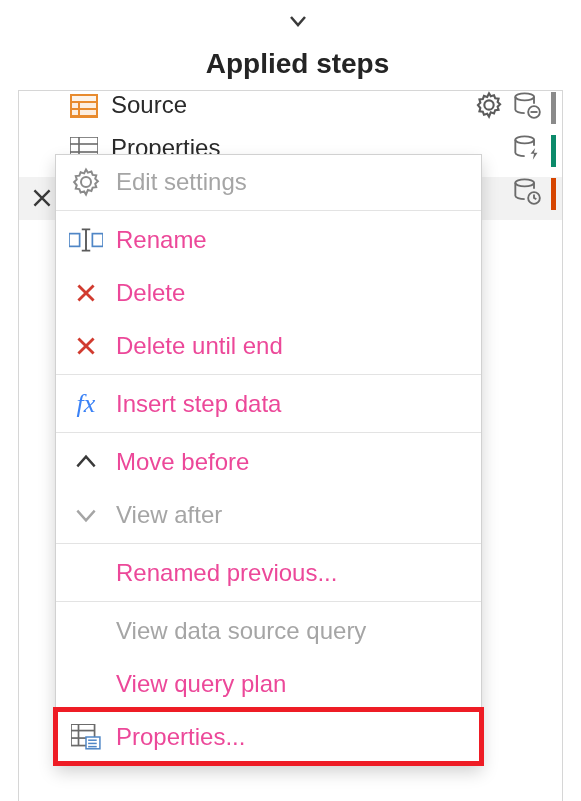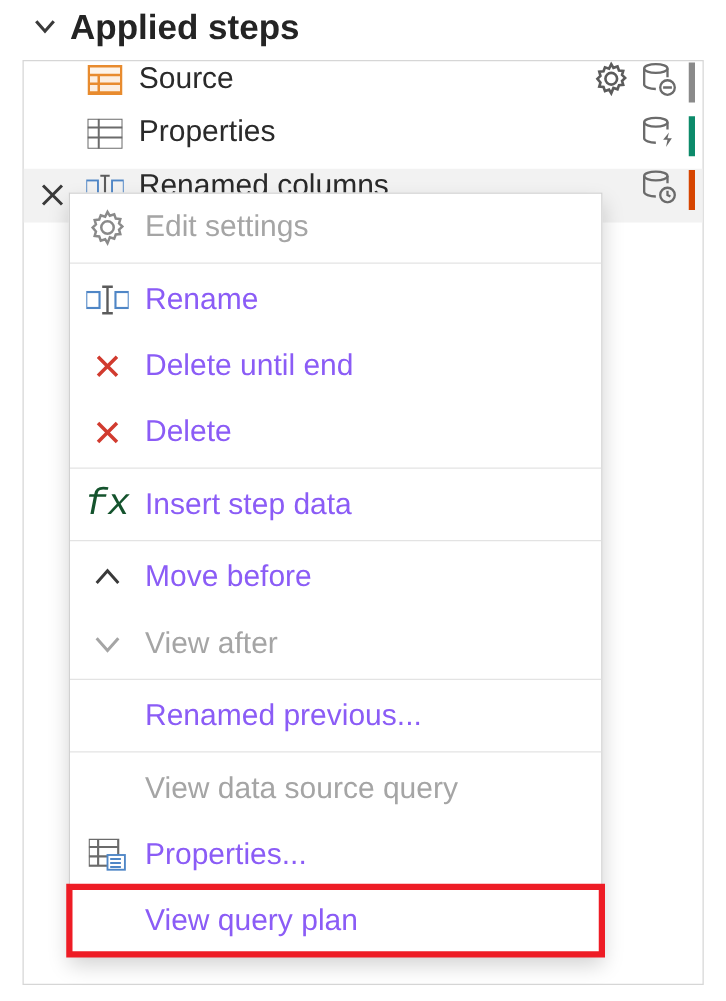--- a/index.html
+++ b/index.html
@@ -16,20 +16,21 @@
       height: 801px;
       overflow: hidden;
     }
     .panel-header {
       display: flex;
       align-items: center;
       gap: 10px;
       padding: 6px 12px 10px 26px;
       font-size: 28px;
       font-weight: 600;
+      flex-direction: column;
     }
     .panel-body {
       margin: 0 18px 18px 18px;
       border: 1px solid #d6d6d6;
       height: 740px;
       position: relative;
     }
     .step-row {
       display: flex;
       align-items: flex-start;
@@ -92,21 +93,21 @@
       width: 36px;
       height: 36px;
       display: flex;
       align-items: center;
       justify-content: center;
       flex: 0 0 36px;
     }
     .menu-label {
       margin-left: 12px;
       font-size: 24px;
-      color: #8b5cf6;
+      color: #ec4899;
     }
     .menu-sep {
       border-top: 1px solid #e3e3e3;
       margin: 2px 0;
     }
     .highlight-box {
       position: absolute;
       border: 5px solid #ee1c25;
       pointer-events: none;
     }
@@ -237,36 +238,36 @@
     </span>
     <span class="menu-label">Rename</span>
   </div>
 
   <div class="menu-item">
     <span class="menu-icon">
       <svg width="26" height="26" viewBox="0 0 24 24">
           <path d="M5 5 L19 19 M19 5 L5 19" stroke="#d13b2f" stroke-width="2.6" fill="none"></path>
         </svg>
     </span>
+    <span class="menu-label">Delete</span>
+  </div>
+
+  <div class="menu-item">
+    <span class="menu-icon">
+      <svg width="26" height="26" viewBox="0 0 24 24">
+          <path d="M5 5 L19 19 M19 5 L5 19" stroke="#d13b2f" stroke-width="2.6" fill="none"></path>
+        </svg>
+    </span>
     <span class="menu-label">Delete until end</span>
   </div>
 
-  <div class="menu-item">
-    <span class="menu-icon">
-      <svg width="26" height="26" viewBox="0 0 24 24">
-          <path d="M5 5 L19 19 M19 5 L5 19" stroke="#d13b2f" stroke-width="2.6" fill="none"></path>
-        </svg>
-    </span>
-    <span class="menu-label">Delete</span>
-  </div>
-
-  <div class="menu-sep"></div>
-
-  <div class="menu-item">
-    <span class="menu-icon" style="font-style:italic;font-family:Liberation Mono, monospace;font-size:30px;color:#14532d">fx</span>
+  <div class="menu-sep"></div>
+
+  <div class="menu-item">
+    <span class="menu-icon" style="font-style:italic;font-family:Liberation Serif, serif;font-size:26px;color:#3b82f6">fx</span>
     <span class="menu-label">Insert step data</span>
   </div>
 
   <div class="menu-sep"></div>
 
   <div class="menu-item">
     <span class="menu-icon">
       <svg width="26" height="26" viewBox="0 0 24 24">
           <path d="M4 16 L12 7 L20 16" stroke="#3a3a3a" stroke-width="2.2" fill="none"></path>
         </svg>
@@ -288,37 +289,37 @@
   <div class="menu-item">
     <span class="menu-icon"></span>
     <span class="menu-label">Renamed previous...</span>
   </div>
 
   <div class="menu-sep"></div>
 
   <div class="menu-item disabled">
     <span class="menu-icon"></span>
     <span class="menu-label">View data source query</span>
+  </div>
+
+  <div class="menu-item">
+    <span class="menu-icon"></span>
+    <span class="menu-label">View query plan</span>
   </div>
 
   <div class="menu-item">
     <span class="menu-icon">
       <svg width="30" height="26" viewBox="0 0 28 24">
           <rect x="0" y="0" width="22" height="20" fill="none" stroke="#6b6b6b" stroke-width="1.6"></rect>
           <line x1="0" y1="6" x2="22" y2="6" stroke="#6b6b6b" stroke-width="1.6"></line>
           <line x1="0" y1="13" x2="22" y2="13" stroke="#6b6b6b" stroke-width="1.6"></line>
           <line x1="7" y1="0" x2="7" y2="20" stroke="#6b6b6b" stroke-width="1.6"></line>
           <rect x="14" y="12" width="13" height="11" fill="#fff" stroke="#4f86c6" stroke-width="1.4"></rect>
           <line x1="16" y1="15" x2="24" y2="15" stroke="#4f86c6" stroke-width="1.4"></line>
           <line x1="16" y1="18" x2="24" y2="18" stroke="#4f86c6" stroke-width="1.4"></line>
           <line x1="16" y1="21" x2="24" y2="21" stroke="#4f86c6" stroke-width="1.4"></line>
         </svg>
     </span>
     <span class="menu-label">Properties...</span>
   </div>
 
-  <div class="menu-item">
-    <span class="menu-icon"></span>
-    <span class="menu-label">View query plan</span>
-  </div>
-
   <div class="highlight-box" style="left:-3px;bottom:-3px;width:431px;height:59px"></div>
 </div>
 
 </body></html>

